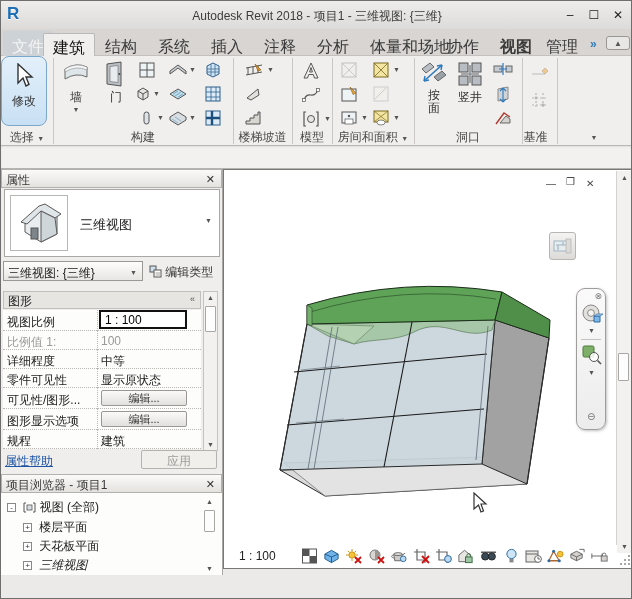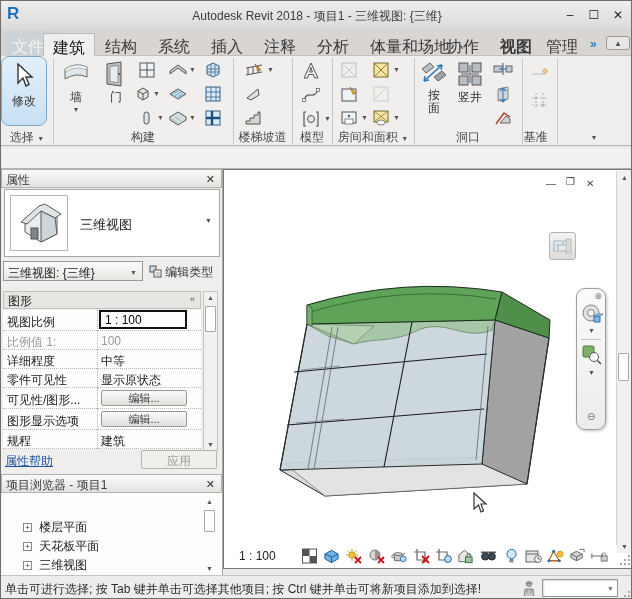--- a/index.html
+++ b/index.html
@@ -438,29 +438,37 @@
 
     <div id="props-help" class="abs">属性帮助</div>
     <div id="apply-btn" class="abs">应用</div>
   </div>
 
   <div id="browser" class="abs">
     <div class="palette-header" style="left:0; top:0; width:221px;">
       <span>项目浏览器 - 项目1</span>
       <span class="palette-x" style="right:6px; top:3px;">✕</span>
     </div>
+    <div class="tree-row" style="left:6px; top:25px;">
+      <span class="expander">-</span>
+      <svg width="13" height="11" viewBox="0 0 13 11" style="vertical-align:-2px;">
+        <path d="M3,1 L1,1 L1,10 L3,10 M10,1 L12,1 L12,10 L10,10" fill="none" stroke="#555"></path>
+          <rect x="4" y="3" width="5" height="5" fill="#d9dee2" stroke="#555" stroke-width=".8"></rect>
+      </svg>
+      <span>视图 (全部)</span>
+    </div>
     <div class="tree-row" style="left:22px; top:45px;">
       <span class="expander">+</span>
       <span>楼层平面</span>
     </div>
     <div class="tree-row" style="left:22px; top:64px;">
       <span class="expander">+</span>
       <span>天花板平面</span>
     </div>
-    <div class="tree-row" style="left:22px; top:83px;">
+    <div class="tree-row" style="left:22px; top:83px;font-style:italic;">
       <span class="expander">+</span>
       <span>三维视图</span>
     </div>
     <div class="vscroll" style="left:202px; top:22px; width:15px; height:78px; border:none; background:transparent;">
       <div class="varrow" style="top:2px;">▲</div>
       <div class="vthumb" style="top:14px; height:22px;"></div>
       <div class="varrow" style="bottom:2px;">▼</div>
     </div>
   </div>
 
@@ -617,30 +625,14 @@
     <div id="resize-grip">
       <div class="grip-dot" style="right:0; bottom:0;"></div>
         <div class="grip-dot" style="right:4px; bottom:0;"></div>
         <div class="grip-dot" style="right:8px; bottom:0;"></div>
       <div class="grip-dot" style="right:0; bottom:4px;"></div>
         <div class="grip-dot" style="right:4px; bottom:4px;"></div>
       <div class="grip-dot" style="right:0; bottom:8px;"></div>
     </div>
   </div>
 
-  <div id="statusbar" class="abs">
-    <div id="status-text" class="abs">单击可进行选择; 按 Tab 键并单击可选择其他项目; 按 Ctrl 键并单击可将新项目添加到选择!</div>
-    <svg class="abs" style="left:520px; top:4px;" width="16" height="17" viewBox="0 0 16 17">
-      <circle cx="8" cy="4" r="2.6" fill="#b5b3b0" stroke="#8a8886"></circle>
-      <path d="M3,16 L4,9 L12,9 L13,16 M6,9 L6,13 M10,9 L10,13" fill="#c9c6c2" stroke="#8a8886"></path>
-      <path d="M4.5,3.5 L11.5,3.5" stroke="#8a8886" stroke-width="1.4"></path>
-    </svg>
-    <div id="status-combo" class="abs">
-      <span class="dd">▼</span>
-    </div>
-    <div class="abs" style="right:3px; bottom:3px; width:10px; height:10px;">
-      <div class="grip-dot" style="right:0; bottom:0;"></div>
-        <div class="grip-dot" style="right:4px; bottom:0;"></div>
-      <div class="grip-dot" style="right:0; bottom:4px;"></div>
-    </div>
-  </div>
 
 </div>
 
 </body></html>

